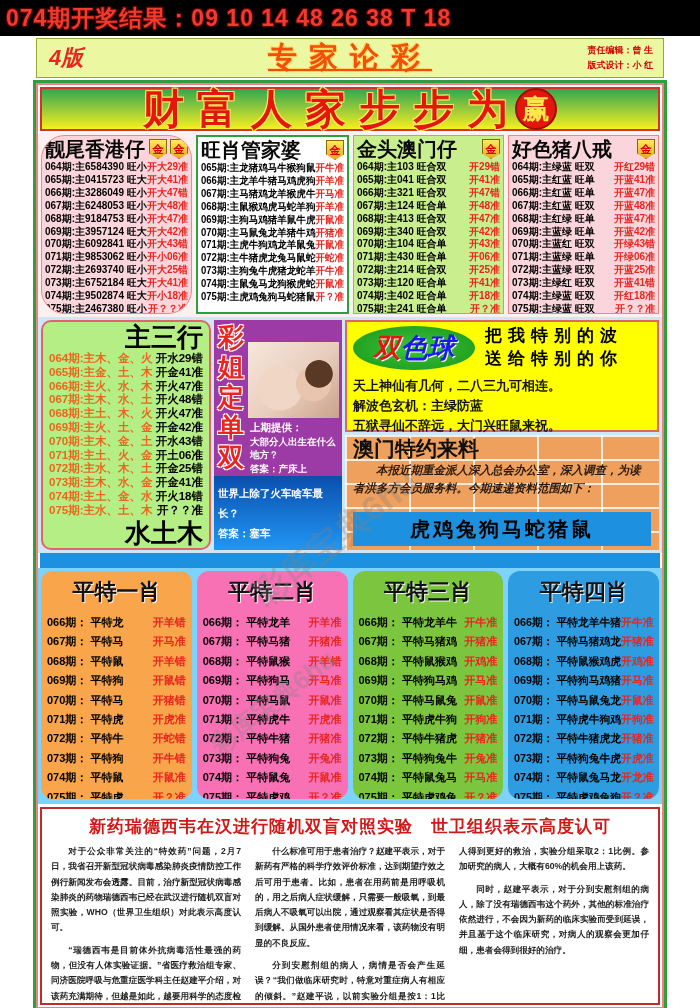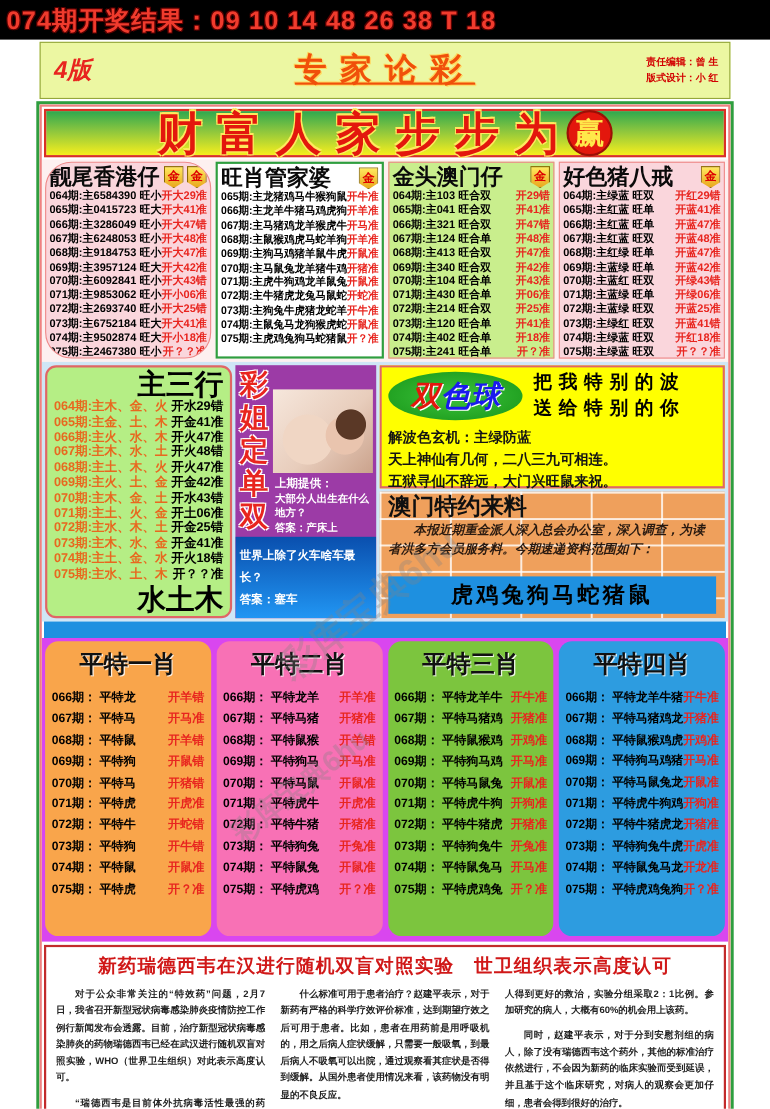--- a/index.html
+++ b/index.html
@@ -5,21 +5,21 @@
   * { margin:0; padding:0; box-sizing:border-box; }
   html,body { width:700px; height:1008px; overflow:hidden; background:#fff;
     font-family:"Liberation Sans","DejaVu Sans",sans-serif; }
 
   
   .top-bar { height:36px; background:#000; display:flex; align-items:center; padding-left:6px; }
   .top-bar-text { color:#f03b2d; font-size:23px; font-weight:bold; letter-spacing:1px;
     text-shadow:1px 1px 0 #5a0000, -1px -1px 0 #5a0000, 1px -1px 0 #5a0000, -1px 1px 0 #5a0000; }
 
   
-  .masthead { height:52px; margin:2px 36px 0; background:#ecf7a2; border:1px solid #95a73b;
+  .masthead { height:40px; margin:2px 36px 0; background:#ecf7a2; border:1px solid #95a73b;
     display:flex; align-items:center; position:relative; }
   .edition { color:#e8251f; font-size:22px; font-weight:bold; font-style:italic; margin-left:12px; }
   .mast-title { position:absolute; left:0; right:0; text-align:center; color:#f0500a;
     font-size:29px; font-weight:bold; letter-spacing:12px;
     text-shadow:1px 1px 0 #ffd75e, -1px -1px 0 #ffd75e;text-decoration:underline; }
   .editors { margin-left:auto; margin-right:10px; color:#d20000; font-size:9px; line-height:1.7;
     font-weight:bold; z-index:2; text-align:center; }
 
   
   .main-frame { margin:2px 33px 0; border:3px solid #2f9e3f; background:#fff; }
@@ -96,21 +96,21 @@
     background-size:64px 24px; padding:1px 8px 4px; display:flex; flex-direction:column; overflow:hidden; }
   .macau-title { font-size:21px; font-weight:bold; color:#101010; line-height:26px; }
   .macau-body { font-size:11.5px; color:#2a1a10; font-weight:bold; font-style:italic; line-height:1.55;
     font-family:"Liberation Serif","DejaVu Serif",serif; text-indent:2em; }
   .macau-zodiac { margin-top:auto; background:#1e90e0; color:#000; font-size:20px; font-weight:bold;
     text-align:center; letter-spacing:3px; line-height:34px; }
 
   .divider-bar { height:15px; background:#1e90e0; margin:0 2px; }
 
   
-  .pingte-section { display:flex; gap:5px; padding:3px 3px 5px; background:#d946ef; height:276px; }
+  .pingte-section { display:flex; gap:5px; padding:3px 3px 5px; background:#7dd3fc; height:236px; }
   .pingte-col { flex:1; border-radius:12px; padding:3px 6px; overflow:hidden; }
   .pingte-title { text-align:center; font-size:22px; font-weight:bold; color:#111; margin:3px 0 6px;
     text-shadow:1px 1px 0 rgba(255,255,255,.85); }
   .pingte-col .row { font-size:11px; line-height:19.4px; }
 
   
   .article { margin:3px 2px 2px; border:2px solid #c22b2b; background:#fff; padding:4px 9px 2px; height:198px; overflow:hidden; }
   .headline { color:#d01818; font-size:17px; font-weight:bold; text-align:center; letter-spacing:1px;
     margin:2px 0 6px; white-space:nowrap; }
   .article-body { column-count:3; column-gap:14px; font-size:8.6px; color:#222;
@@ -466,22 +466,22 @@
           <span class="ssq-oval">
             <span class="ssq-first">双</span>
             <span class="ssq-rest">色球</span>
           </span>
           <span class="ssq-slogan">
             <span>把我特别的波</span><br>
             <span>送给特别的你</span>
           </span>
         </div>
         <div class="ssq-lines">
+          <div>天上神仙有几何，二八三九可相连。</div>
           <div>解波色玄机：主绿防蓝</div>
-          <div>天上神仙有几何，二八三九可相连。</div>
           <div>五狱寻仙不辞远，大门兴旺鼠来祝。</div>
         </div>
       </div>
       <div class="macau-box">
         <div class="macau-title">澳门特约来料</div>
         <div class="macau-body">本报近期重金派人深入总会办公室，深入调查，为读者洪多方会员服务料。今期速递资料范围如下：</div>
         <div class="macau-zodiac">虎鸡兔狗马蛇猪鼠</div>
       </div>
     </div>
   </div>

